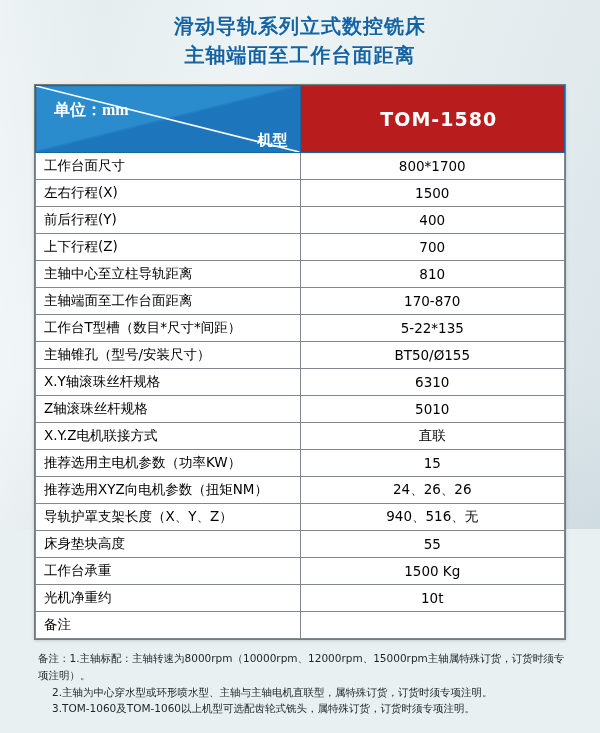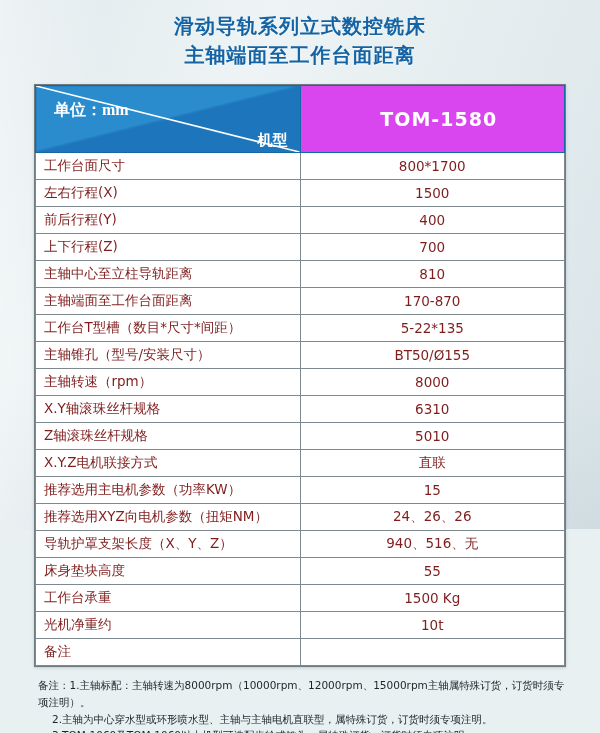--- a/index.html
+++ b/index.html
@@ -50,21 +50,21 @@
     box-shadow: 0 1px 3px rgba(0,0,0,0.15);
   }
   table.spec {
     width: 100%;
     border-collapse: collapse;
     table-layout: fixed;
   }
   table.spec td {
     border: 1px solid #7d898f;
     font-size: 13.5px;
-    color: #7f1d1d;
+    color: #000000;
     height: 26px;
     padding: 0 8px;
     background: #ffffff;
   }
   td.label {
     width: 57%;
     text-align: left;
     padding-left: 18px;
   }
   td.value {
@@ -95,21 +95,21 @@
     top: 14px;
     font-size: 16px;
   }
   tr.head td.head-left .model {
     position: absolute;
     right: 12px;
     bottom: 2px;
     font-size: 15px;
   }
   tr.head td.head-right {
-    background: #d946ef;
+    background: #b91c1c;
     text-align: center;
     font-size: 19px;
     letter-spacing: 1px;
     padding-left: 21px;
   }
   .diag {
     position: absolute;
     left: 0;
     top: 0;
     width: 100%;
@@ -186,24 +186,20 @@
         </tr>
         <tr>
           <td class="label">工作台T型槽（数目*尺寸*间距）</td>
           <td class="value">5-22*135</td>
         </tr>
         <tr>
           <td class="label">主轴锥孔（型号/安装尺寸）</td>
           <td class="value">BT50/Ø155</td>
         </tr>
         <tr>
-          <td class="label">主轴转速（rpm）</td>
-          <td class="value">8000</td>
-        </tr>
-        <tr>
           <td class="label">X.Y轴滚珠丝杆规格</td>
           <td class="value">6310</td>
         </tr>
         <tr>
           <td class="label">Z轴滚珠丝杆规格</td>
           <td class="value">5010</td>
         </tr>
         <tr>
           <td class="label">X.Y.Z电机联接方式</td>
           <td class="value">直联</td>

